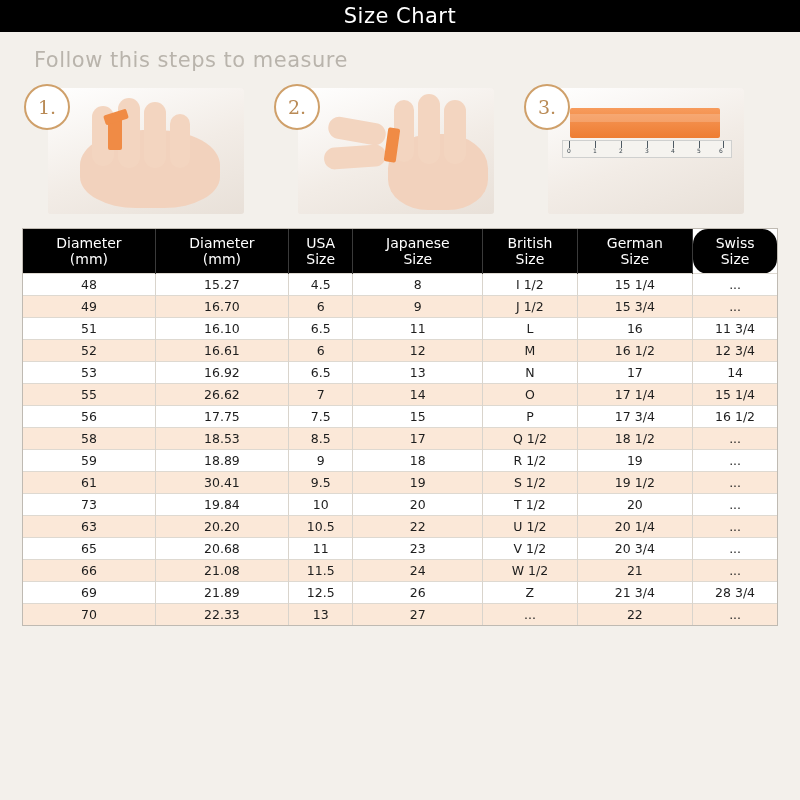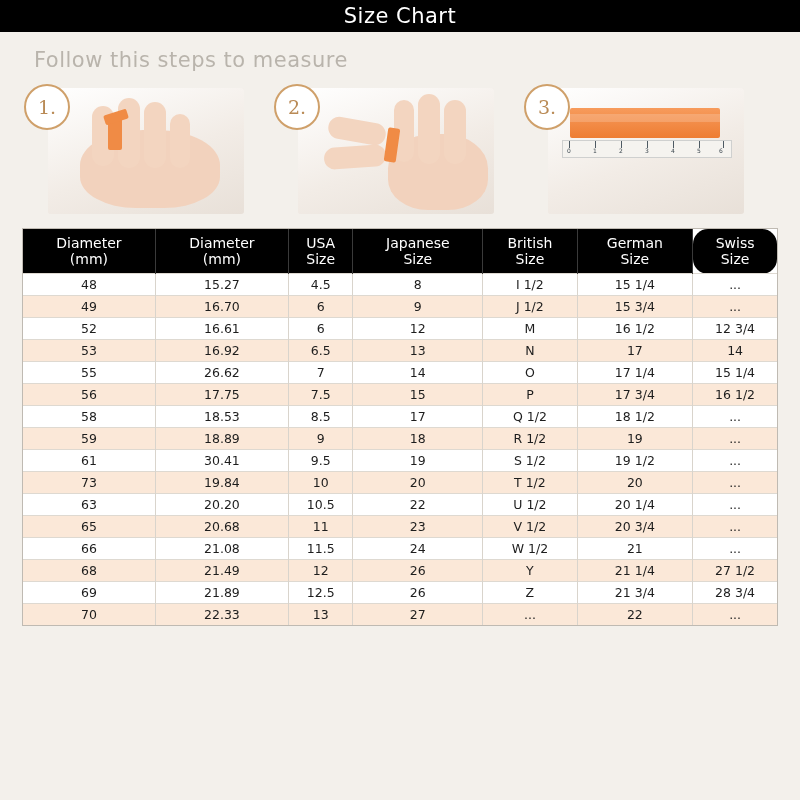--- a/index.html
+++ b/index.html
@@ -289,20 +289,29 @@
           <tr>
             <td>49</td>
             <td>16.70</td>
             <td>6</td>
             <td>9</td>
             <td class="col-british">J 1/2</td>
             <td>15 3/4</td>
             <td>...</td>
           </tr>
           <tr>
+            <td>51</td>
+            <td>16.10</td>
+            <td>6.5</td>
+            <td>11</td>
+            <td class="col-british">L</td>
+            <td>16</td>
+            <td>11 3/4</td>
+          </tr>
+          <tr>
             <td>52</td>
             <td>16.61</td>
             <td>6</td>
             <td>12</td>
             <td class="col-british">M</td>
             <td>16 1/2</td>
             <td>12 3/4</td>
           </tr>
           <tr>
             <td>53</td>
@@ -388,29 +397,20 @@
           <tr>
             <td>66</td>
             <td>21.08</td>
             <td>11.5</td>
             <td>24</td>
             <td class="col-british">W 1/2</td>
             <td>21</td>
             <td>...</td>
           </tr>
           <tr>
-            <td>68</td>
-            <td>21.49</td>
-            <td>12</td>
-            <td>26</td>
-            <td class="col-british">Y</td>
-            <td>21 1/4</td>
-            <td>27 1/2</td>
-          </tr>
-          <tr>
             <td>69</td>
             <td>21.89</td>
             <td>12.5</td>
             <td>26</td>
             <td class="col-british">Z</td>
             <td>21 3/4</td>
             <td>28 3/4</td>
           </tr>
           <tr>
             <td>70</td>

